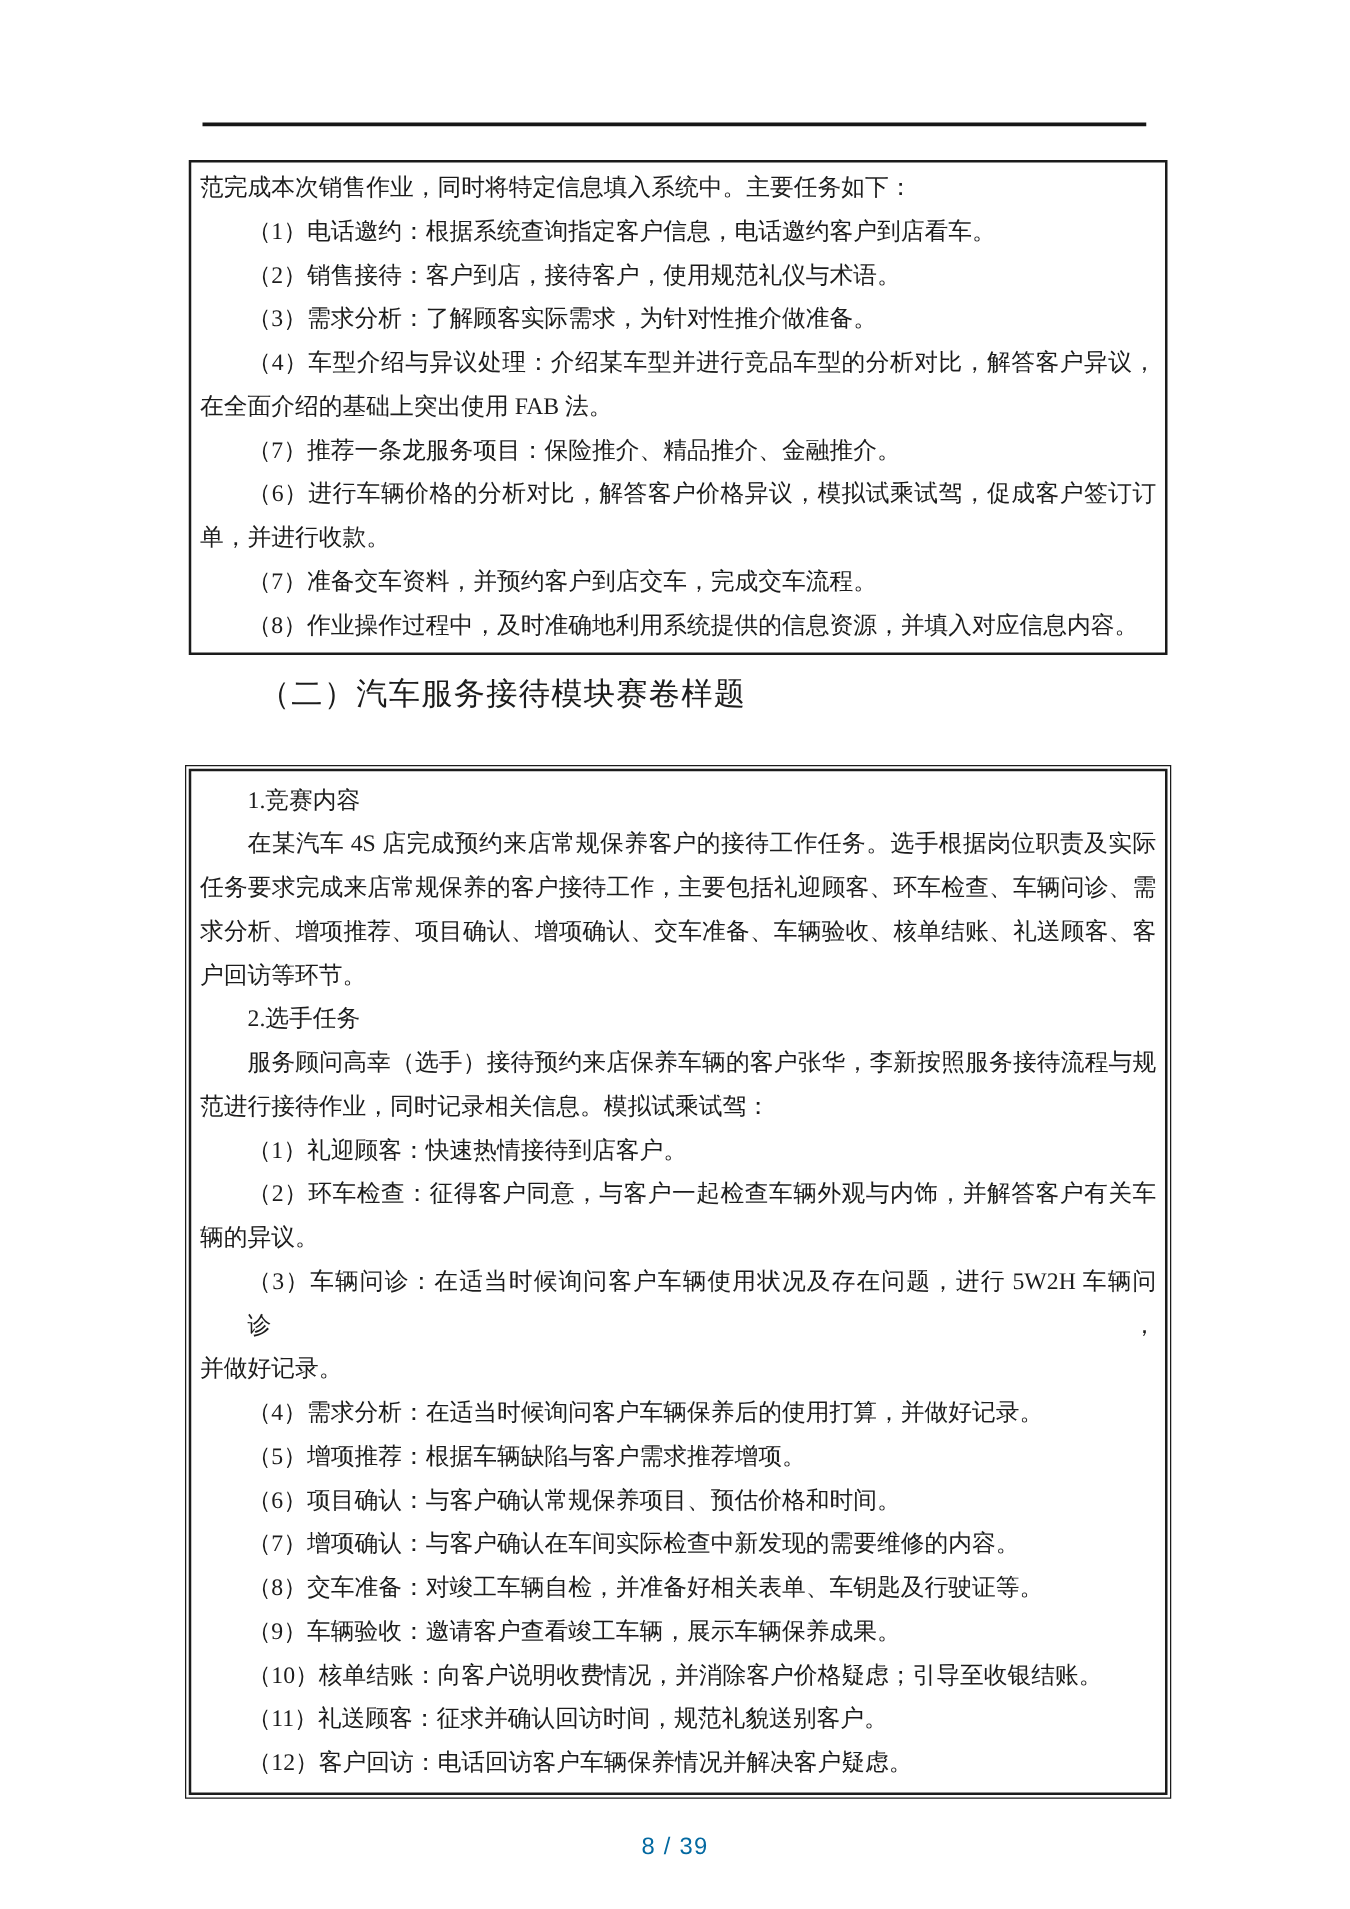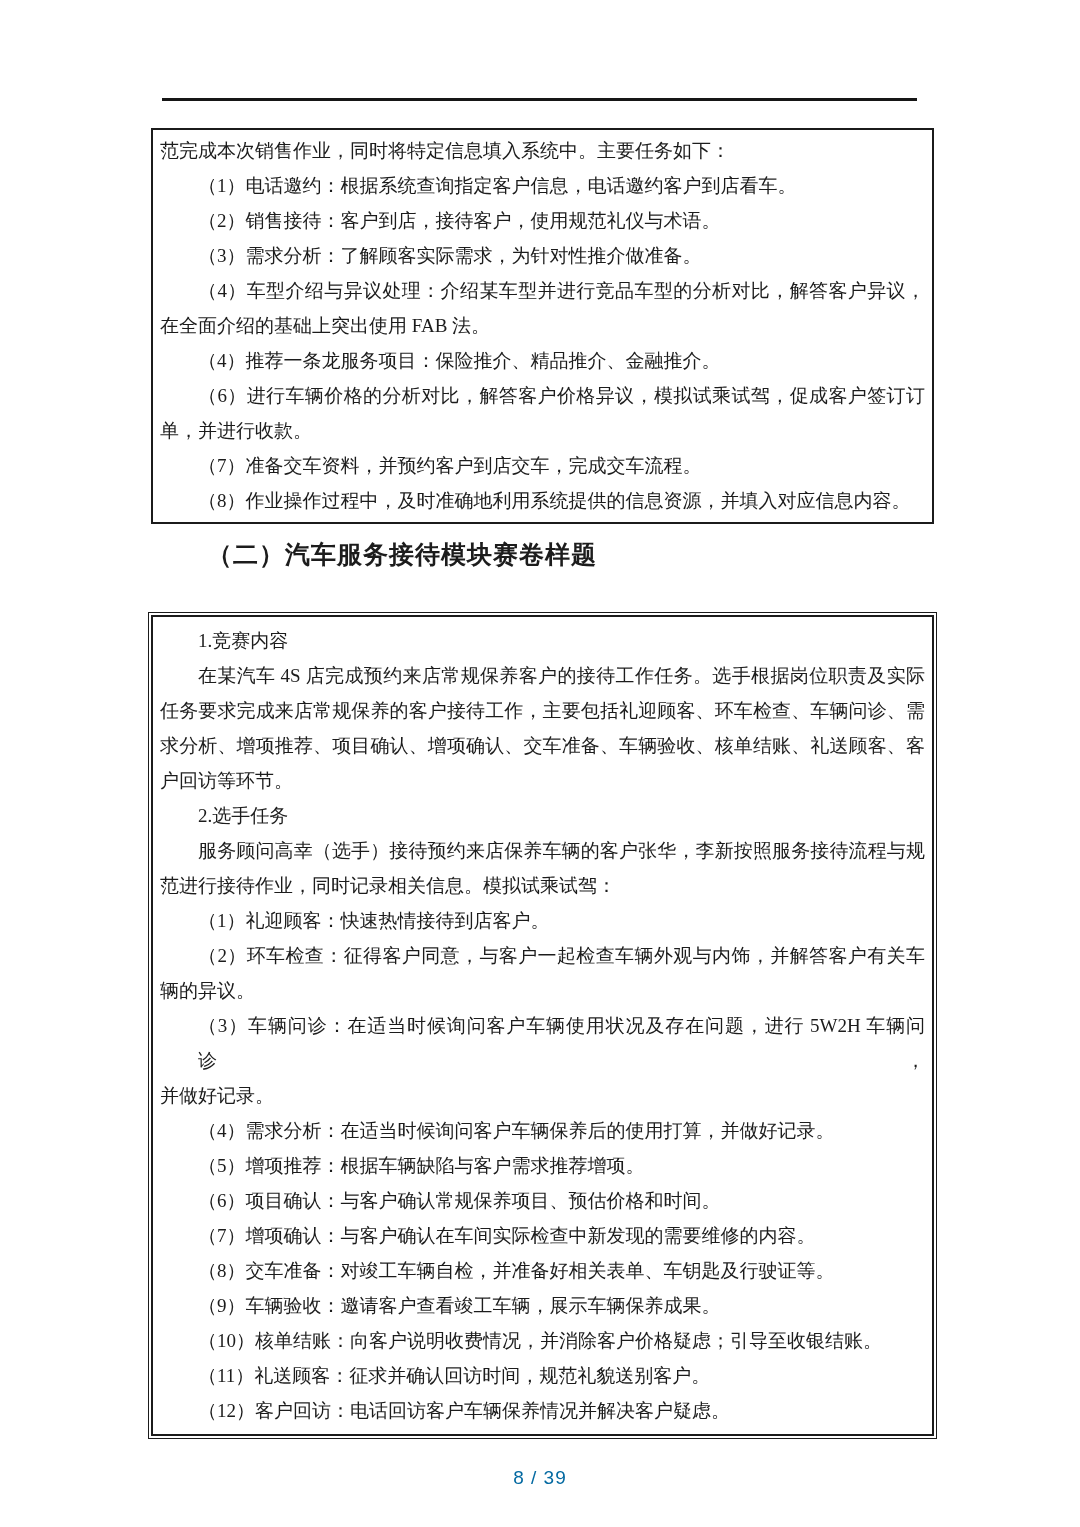--- a/index.html
+++ b/index.html
@@ -20,21 +20,21 @@
     border:2px solid #1b1b1b;
     font-size:19px;line-height:35px;
     box-sizing:border-box;width:783px;
   }
   .box1{padding:3px 7px 4px 7px;}
   .box2{
     padding:6px 7px;
     outline:1px solid #1b1b1b;outline-offset:2px;margin-top:44px;
   }
   .heading{
-    font-size:25px;font-weight:700;
+    font-size:25px;font-weight:400;
     margin:14px 0 13px 56px;
     letter-spacing:1px;
   }
   .line{min-height:35px;}
   .line.ind{padding-left:38px;}
   .line.jfy{text-align:justify;text-align-last:justify;}
   .pageno{
     margin-top:31px;
     text-align:center;
     font-family:"Liberation Sans","DejaVu Sans",sans-serif;
@@ -48,21 +48,21 @@
   <div class="content">
     <div class="rule"></div>
 
     <div class="box box1">
         <div class="line">范完成本次销售作业，同时将特定信息填入系统中。主要任务如下：</div>
         <div class="line ind">（1）电话邀约：根据系统查询指定客户信息，电话邀约客户到店看车。</div>
         <div class="line ind">（2）销售接待：客户到店，接待客户，使用规范礼仪与术语。</div>
         <div class="line ind">（3）需求分析：了解顾客实际需求，为针对性推介做准备。</div>
         <div class="line ind jfy">（4）车型介绍与异议处理：介绍某车型并进行竞品车型的分析对比，解答客户异议，</div>
         <div class="line">在全面介绍的基础上突出使用 FAB 法。</div>
-        <div class="line ind">（4）推荐一条龙服务项目：保险推介、精品推介、金融推介。</div>
+        <div class="line ind">（7）推荐一条龙服务项目：保险推介、精品推介、金融推介。</div>
         <div class="line ind jfy">（6）进行车辆价格的分析对比，解答客户价格异议，模拟试乘试驾，促成客户签订订</div>
         <div class="line">单，并进行收款。</div>
         <div class="line ind">（7）准备交车资料，并预约客户到店交车，完成交车流程。</div>
         <div class="line ind">（8）作业操作过程中，及时准确地利用系统提供的信息资源，并填入对应信息内容。</div>
       </div>
 
     <div class="heading">（二）汽车服务接待模块赛卷样题</div>
 
     <div class="box box2">
         <div class="line ind">1.竞赛内容</div>

